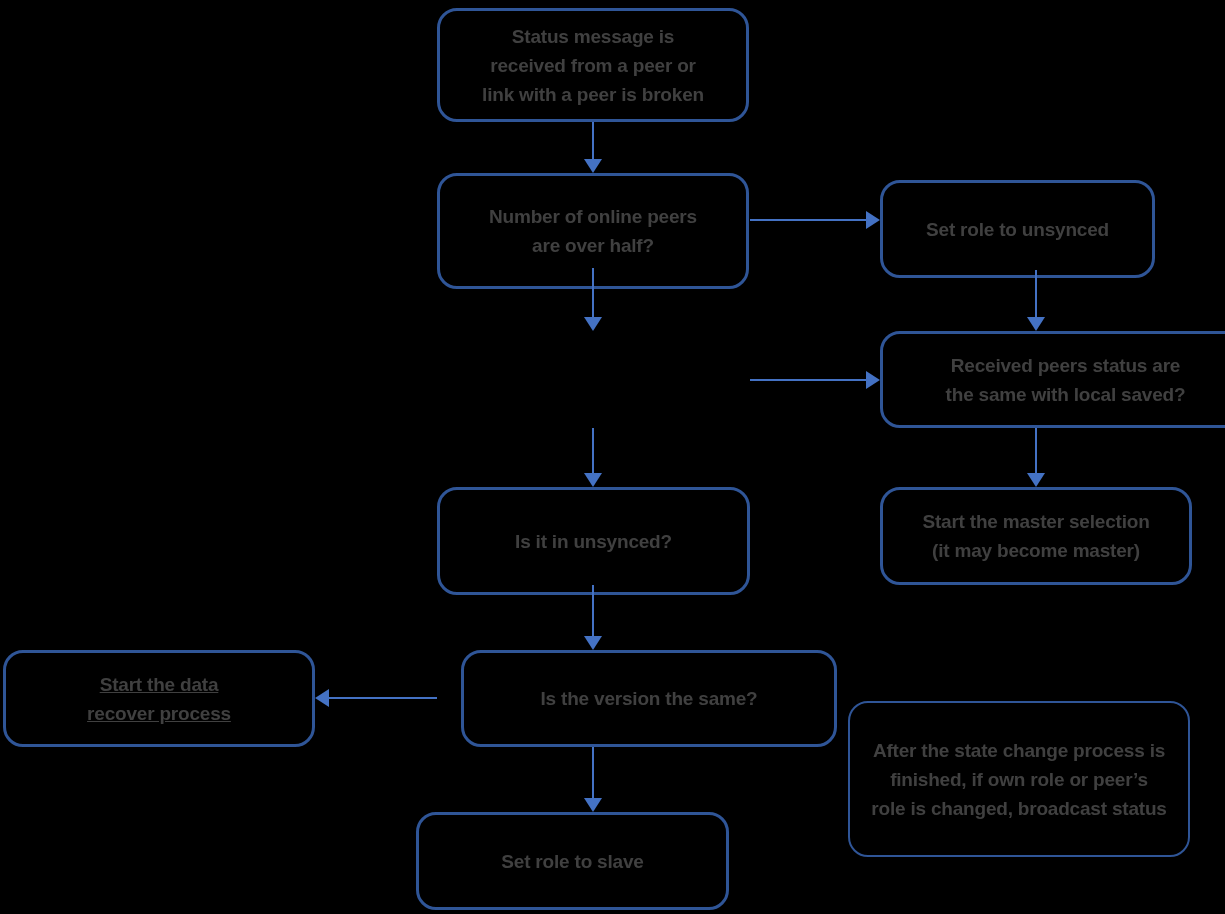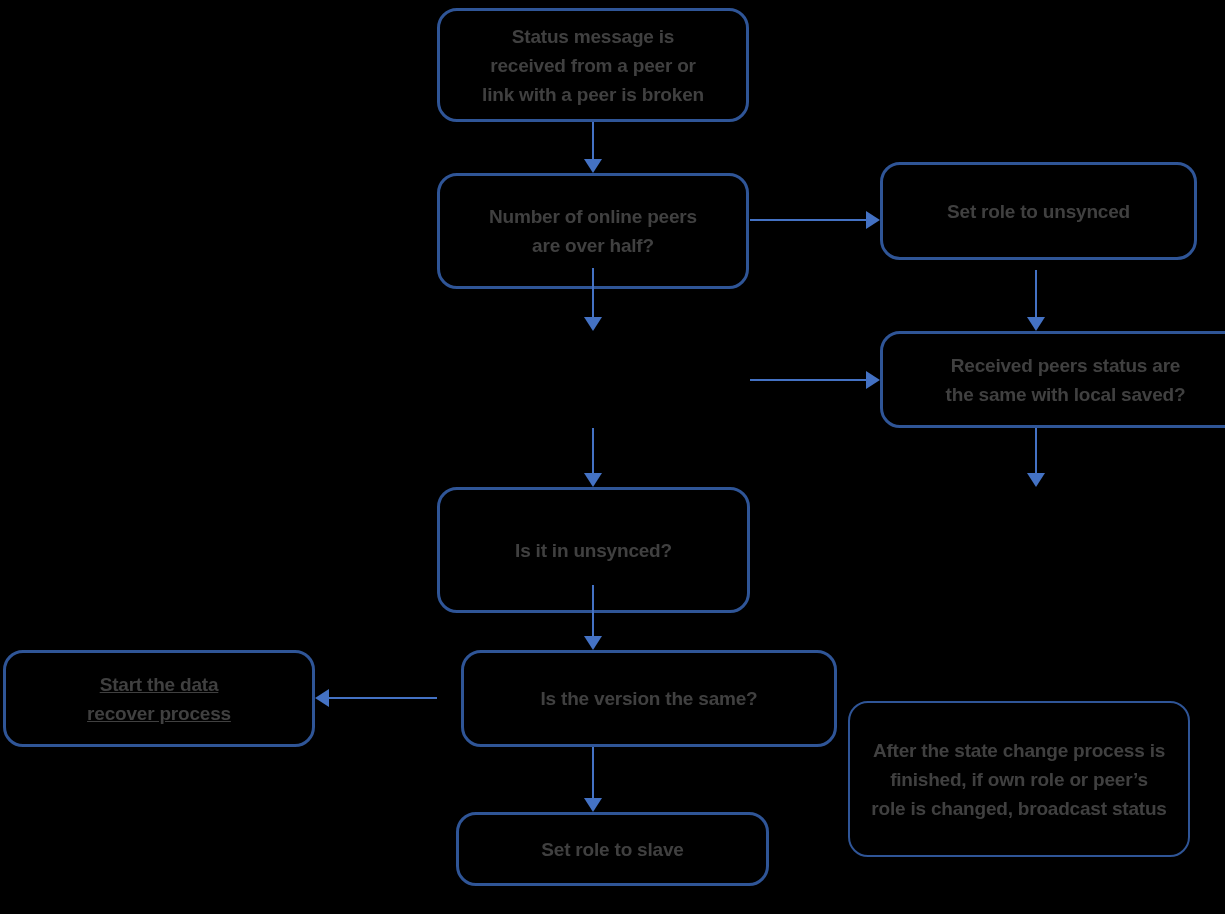--- a/index.html
+++ b/index.html
@@ -47,45 +47,49 @@
     <span>Status message is
 received from a peer or
 link with a peer is broken</span>
   </div>
 
   <div class="box" style="left:437px;top:173px;width:312px;height:116px;">
     <span>Number of online peers
 are over half?</span>
   </div>
 
-  <div class="box" style="left:880px;top:162px;width:317px;height:98px;">
+  <div class="box" style="left:880px;top:180px;width:275px;height:98px;">
     <span>Set role to unsynced</span>
   </div>
 
 
   <div class="box" style="left:880px;top:331px;width:371px;height:97px;">
     <span>Received peers status are
 the same with local saved?</span>
   </div>
 
-  <div class="box" style="left:437px;top:487px;width:313px;height:126px;">
+  <div class="box" style="left:437px;top:487px;width:313px;height:108px;">
     <span>Is it in unsynced?</span>
   </div>
 
+  <div class="box" style="left:880px;top:487px;width:312px;height:98px;">
+    <span>Start the master selection
+(it may become master)</span>
+  </div>
 
   <div class="box" style="left:3px;top:650px;width:312px;height:97px;text-decoration:underline;">
     <span>Start the data
 recover process</span>
   </div>
 
   <div class="box" style="left:437px;top:650px;width:376px;height:97px;margin-left:24px;">
     <span>Is the version the same?</span>
   </div>
 
-  <div class="box" style="left:456px;top:812px;width:313px;height:74px;">
+  <div class="box" style="left:416px;top:812px;width:313px;height:98px;">
     <span>Set role to slave</span>
   </div>
 
   <div class="box note" style="left:848px;top:701px;width:342px;height:156px;">
     <span>After the state change process is
 finished, if own role or peer’s
 role is changed, broadcast status</span>
   </div>
 
   <div>

